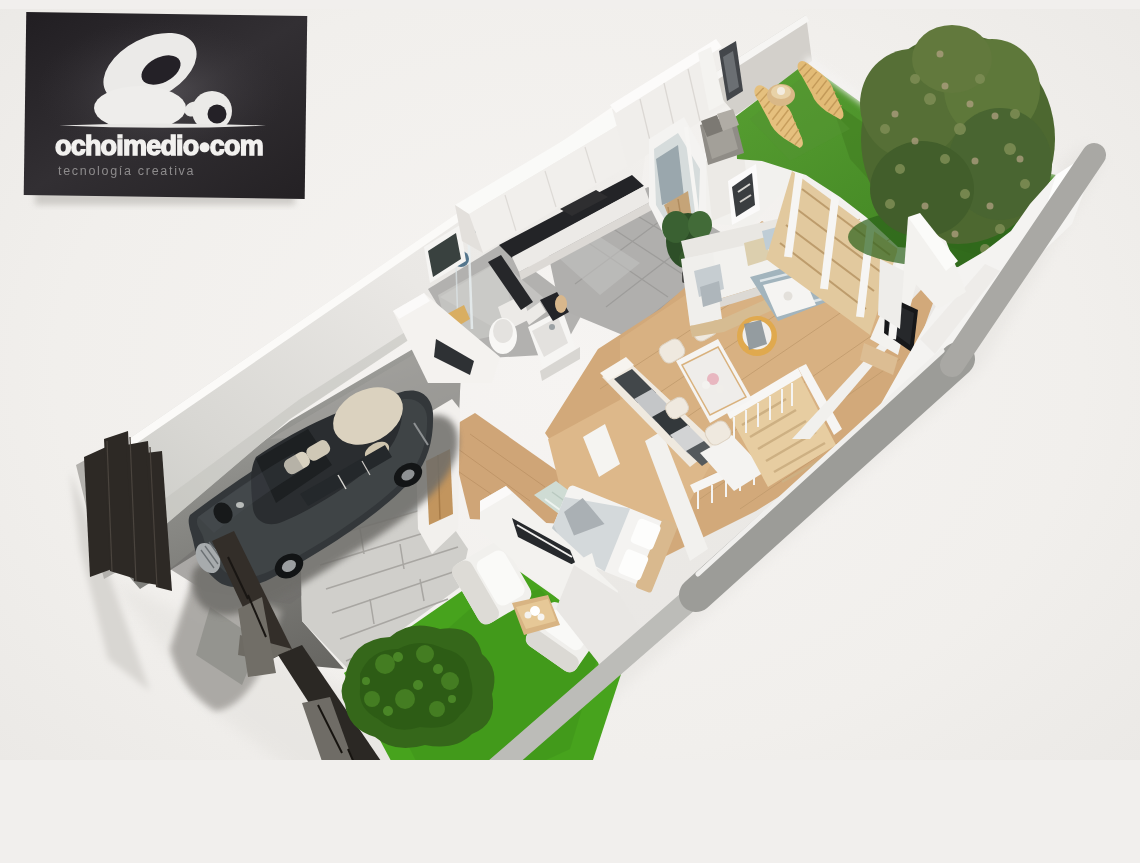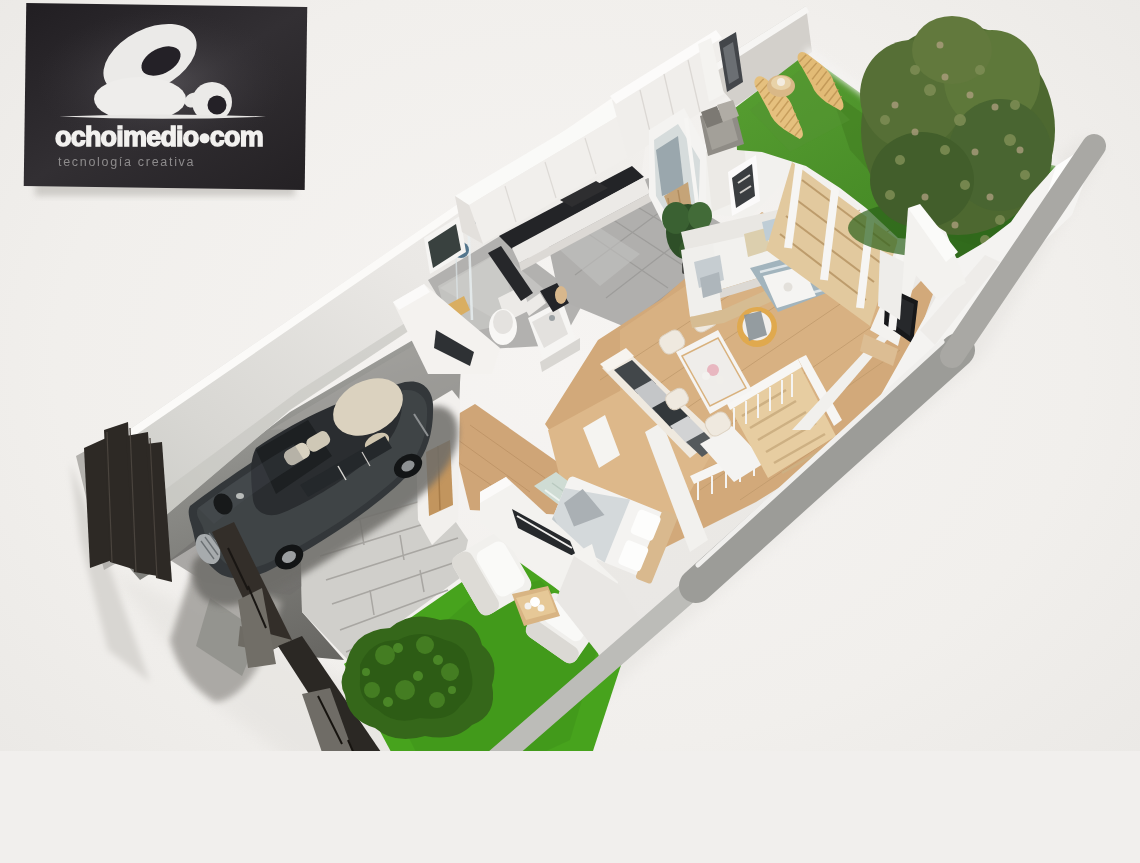--- a/index.html
+++ b/index.html
@@ -1,16 +1,16 @@
 <!DOCTYPE html>
 <html><head>
 <meta charset="utf-8">
 <style>
 html,body{margin:0;padding:0;background:#f1efed;}
-#stage{position:relative;width:1140px;height:751px;overflow:hidden;font-family:"Liberation Sans",sans-serif;}
+#stage{position:relative;width:1140px;height:751px;overflow:hidden;font-family:"Liberation Sans",sans-serif;margin-top:9px;}
 </style>
 </head>
 <body>
 <div id="stage">
 <svg width="1140" height="863" viewBox="0 0 1140 863">
 <defs>
 <radialGradient id="bgg" cx="50%" cy="42%" r="75%">
  <stop offset="0%" stop-color="#f6f4f2"></stop>
  <stop offset="60%" stop-color="#f1efec"></stop>
  <stop offset="100%" stop-color="#e9e7e4"></stop>

